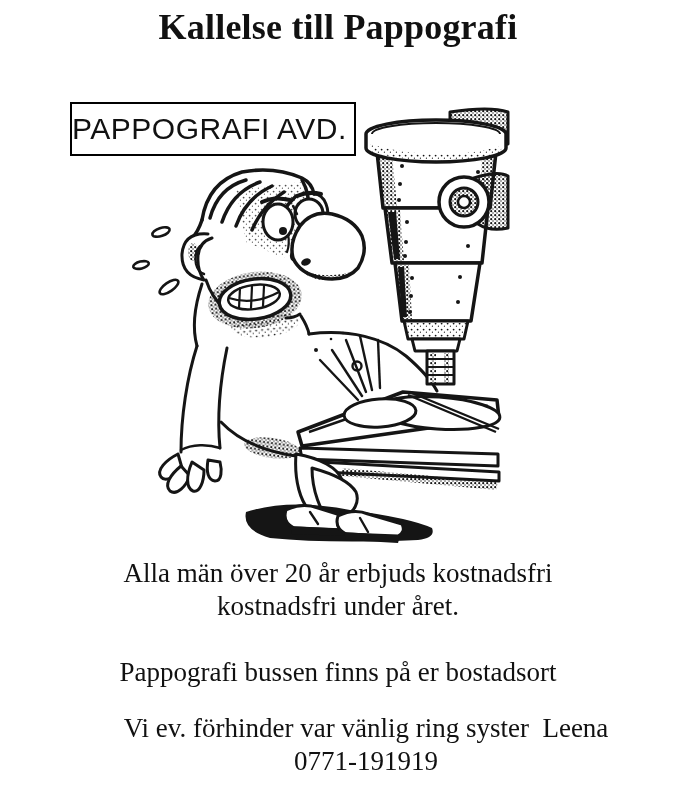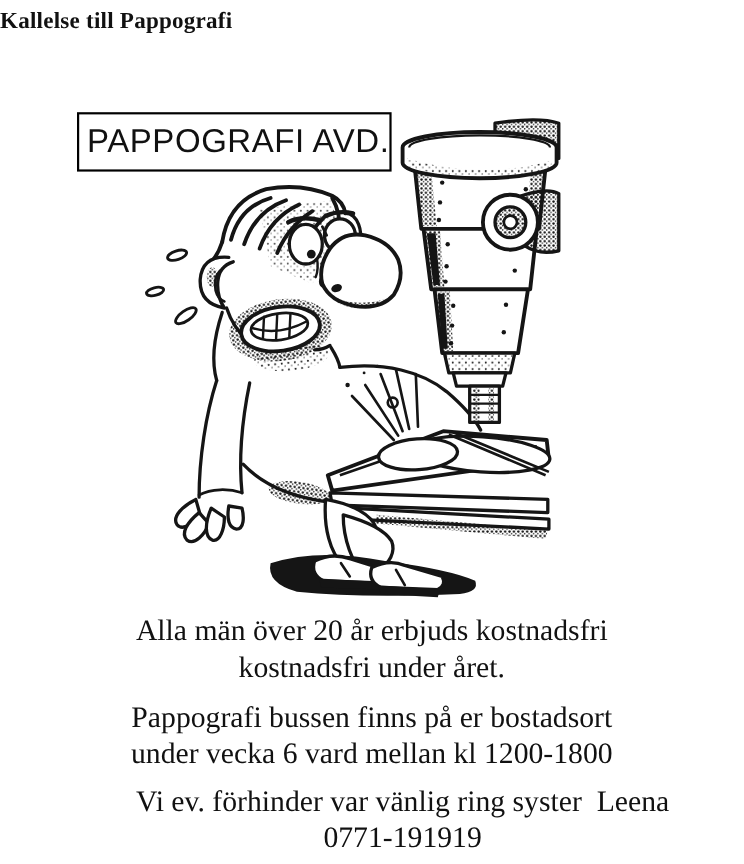--- a/index.html
+++ b/index.html
@@ -2,38 +2,38 @@
 <html><head>
 <meta charset="utf-8">
 <style>
   html,body{margin:0;padding:0;background:#fff;}
   .page{
     position:relative;width:676px;height:785px;background:#fff;
     font-family:"Liberation Serif", serif;color:#111;overflow:hidden;
   }
   .title{
     position:absolute;top:6px;left:0;width:100%;margin:0;
-    text-align:left;font-size:21px;font-weight:bold;letter-spacing:.2px;
+    text-align:center;font-size:36px;font-weight:bold;letter-spacing:.2px;
   }
   .art{position:absolute;left:50px;top:82px;width:470px;height:462px;}
   .art svg{position:absolute;left:0;top:0;}
   .label-box{
     position:absolute;left:20px;top:20px;width:286px;height:54px;
     border:2px solid #000;background:#fff;box-sizing:border-box;
-    display:flex;align-items:center;justify-content:flex-end;
+    display:flex;align-items:center;justify-content:flex-start;
     font-family:"Liberation Sans", sans-serif;font-size:30px;
     letter-spacing:.5px;white-space:nowrap;z-index:3;
   }
   .para{
     position:absolute;left:0;width:100%;margin:0;
     text-align:center;font-size:27px;line-height:33px;font-family:Liberation Serif, serif;
   }
   .para .line{display:block;white-space:pre-wrap;}
   .p1{top:557px;}
-  .p2{top:636px;}
+  .p2{top:656px;}
   .p3{top:712px;margin-left:28px;}
 </style>
 </head>
 <body>
 
 <div class="page">
 
   <h1 class="title">Kallelse till Pappografi</h1>
 
   <div class="art" role="img" aria-label="Black-and-white cartoon of a sweating, worried man whose large belly is pressed flat on an examination table by a big vertical pappografi press machine">
@@ -240,21 +240,20 @@
     </div>
   </div>
 
   <p class="para p1">
     <span class="line">Alla män över 20 år erbjuds kostnadsfri</span>
     <span class="line">kostnadsfri under året.</span>
   </p>
 
   <p class="para p2">
     <span class="line">Pappografi bussen finns på er bostadsort</span>
-    <span class="line">under vecka 6 vard mellan kl 1200-1800</span>
   </p>
 
   <p class="para p3">
     <span class="line">Vi ev. förhinder var vänlig ring syster  Leena</span>
     <span class="line">0771-191919</span>
   </p>
 
 </div>
 
 </body></html>

